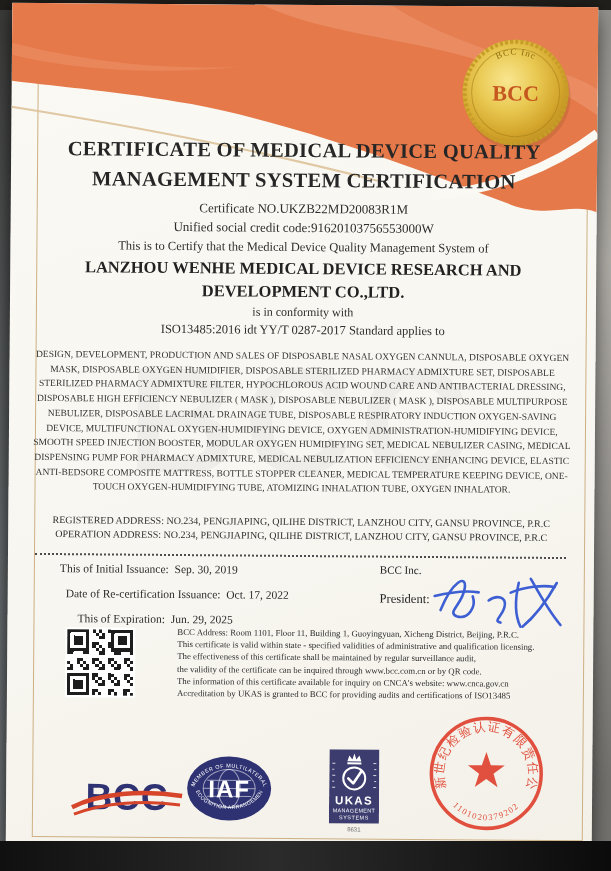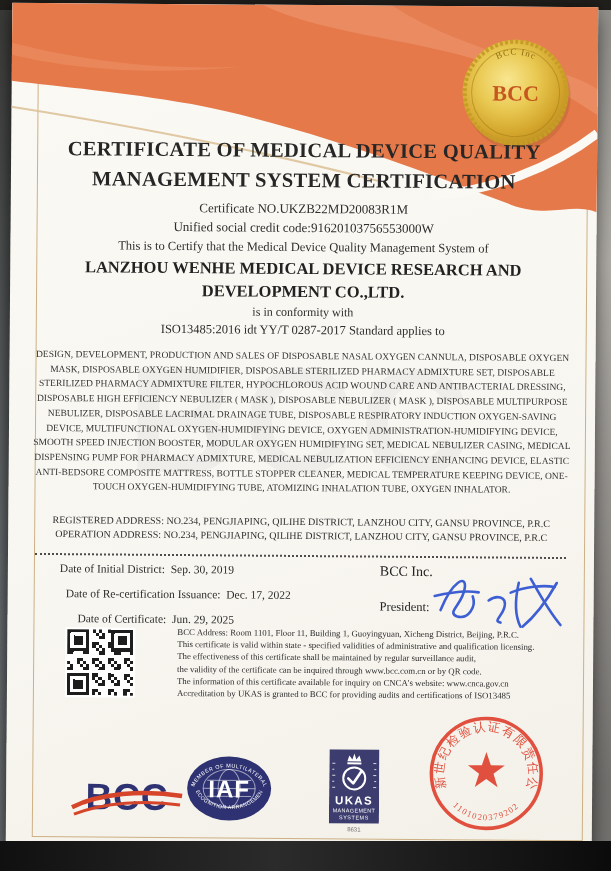--- a/index.html
+++ b/index.html
@@ -35,22 +35,22 @@
   .company{top:252px;font-size:16.5px;font-weight:700;line-height:23px;color:#222;}
   .conformity{top:300px;font-size:12px;}
   .standard{top:318px;font-size:12.5px;}
   .scope{position:absolute;top:344px;left:22px;width:542px;text-align:center;
     font-size:9.5px;line-height:1.55;color:#333;}
   .addresses{position:absolute;top:510px;left:0;width:100%;text-align:center;
     font-size:10px;line-height:14px;color:#2f2f2f;}
   .dotted{position:absolute;top:550px;left:27px;width:531px;border-top:2px dotted #4c4c4c;}
   .date-row{position:absolute;font-size:11.5px;color:#2c2c2c;white-space:nowrap;}
   .d1{top:559px;left:52px;} .d2{top:584px;left:58px;} .d3{top:609px;left:70px;}
-  .issuer-name{position:absolute;top:558px;left:372px;font-size:14px;color:#222;}
-  .president{position:absolute;top:586px;left:372px;font-size:12.5px;color:#222;margin-top:8px;}
+  .issuer-name{position:absolute;top:558px;left:372px;font-size:11px;color:#222;}
+  .president{position:absolute;top:586px;left:372px;font-size:12.5px;color:#222;}
   .signature{position:absolute;top:560px;left:415px;width:150px;height:72px;}
   .qr{position:absolute;top:624px;left:58px;width:66px;height:66px;background:#fff;padding:2px;}
   .qr svg{width:100%;height:100%;fill:#1d1d1d;}
   .footer-info{position:absolute;top:622px;left:170px;width:402px;
     font-size:8.8px;line-height:12.2px;color:#2d2d2d;}
   .logo-bcc{position:absolute;top:766px;left:64px;width:114px;height:54px;}
   .logo-iaf{position:absolute;top:750px;left:180px;width:86px;height:68px;}
   .logo-ukas{position:absolute;top:744px;left:323px;width:50px;height:86px;}
   .stamp{position:absolute;top:706px;left:419px;width:122px;height:122px;opacity:.9;}
 </style>
@@ -114,29 +114,29 @@
   <div class="scope">DESIGN, DEVELOPMENT, PRODUCTION AND SALES OF DISPOSABLE NASAL OXYGEN CANNULA, DISPOSABLE OXYGEN MASK, DISPOSABLE OXYGEN HUMIDIFIER, DISPOSABLE STERILIZED PHARMACY ADMIXTURE SET, DISPOSABLE STERILIZED PHARMACY ADMIXTURE FILTER, HYPOCHLOROUS ACID WOUND CARE AND ANTIBACTERIAL DRESSING, DISPOSABLE HIGH EFFICIENCY NEBULIZER ( MASK ), DISPOSABLE NEBULIZER ( MASK ), DISPOSABLE MULTIPURPOSE NEBULIZER, DISPOSABLE LACRIMAL DRAINAGE TUBE, DISPOSABLE RESPIRATORY INDUCTION OXYGEN-SAVING DEVICE, MULTIFUNCTIONAL OXYGEN-HUMIDIFYING DEVICE, OXYGEN ADMINISTRATION-HUMIDIFYING DEVICE, SMOOTH SPEED INJECTION BOOSTER, MODULAR OXYGEN HUMIDIFYING SET, MEDICAL NEBULIZER CASING, MEDICAL DISPENSING PUMP FOR PHARMACY ADMIXTURE, MEDICAL NEBULIZATION EFFICIENCY ENHANCING DEVICE, ELASTIC ANTI-BEDSORE COMPOSITE MATTRESS, BOTTLE STOPPER CLEANER, MEDICAL TEMPERATURE KEEPING DEVICE, ONE-TOUCH OXYGEN-HUMIDIFYING TUBE, ATOMIZING INHALATION TUBE, OXYGEN INHALATOR.</div>
 
   <div class="addresses">
     <div>REGISTERED ADDRESS: NO.234, PENGJIAPING, QILIHE DISTRICT, LANZHOU CITY, GANSU PROVINCE, P.R.C</div>
     <div>OPERATION ADDRESS: NO.234, PENGJIAPING, QILIHE DISTRICT, LANZHOU CITY, GANSU PROVINCE, P.R.C</div>
   </div>
 
   <div class="dotted"></div>
 
   <div class="date-row d1">
-    <span>Date of Initial District:</span>&nbsp;
+    <span>This of Initial Issuance:</span>&nbsp;
     <span>Sep. 30, 2019</span>
   </div>
   <div class="date-row d2">
     <span>Date of Re-certification Issuance:</span>&nbsp;
-    <span>Dec. 17, 2022</span>
+    <span>Oct. 17, 2022</span>
   </div>
   <div class="date-row d3">
-    <span>Date of Certificate:</span>&nbsp;
+    <span>This of Expiration:</span>&nbsp;
     <span>Jun. 29, 2025</span>
   </div>
 
   <div class="issuer-name">BCC Inc.</div>
   <div class="president">President:</div>
 
   <svg class="signature" viewBox="0 0 150 72">
     <g fill="none" stroke="#2a4fd0" stroke-width="2.6" stroke-linecap="round" opacity="0.9">
       <path d="M18,44 C30,14 44,8 42,22 C40,38 24,46 34,50 C46,54 54,40 50,30"></path>
       <path d="M12,30 C28,26 44,24 56,26"></path>

